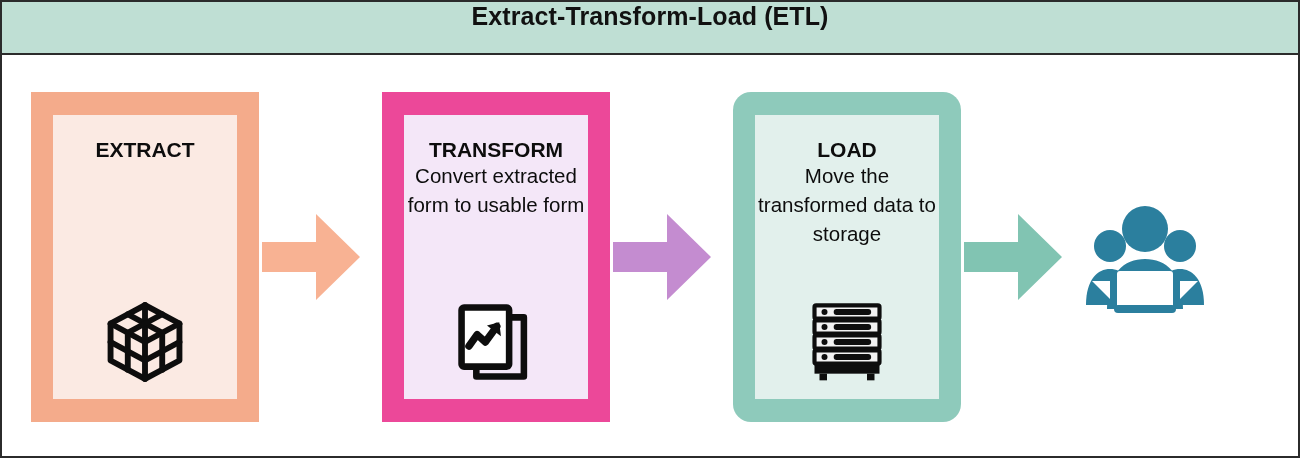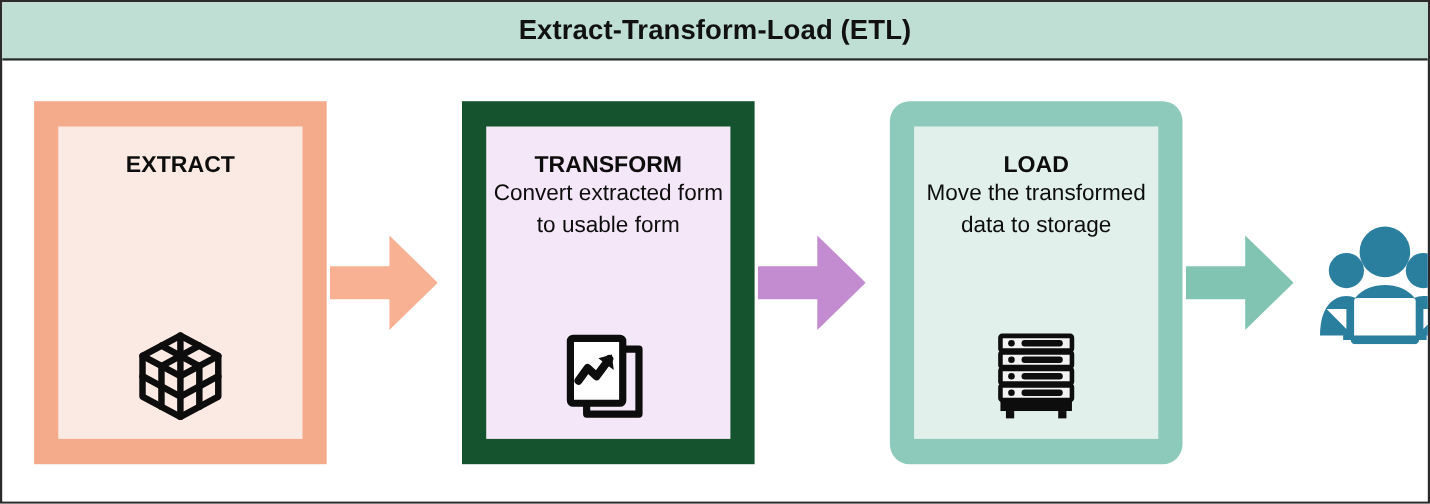--- a/index.html
+++ b/index.html
@@ -24,21 +24,21 @@
   
   .figure-header {
     position: absolute;
     left: 0;
     top: 0;
     width: 1296px;
     height: 53px;
     background: #bfdfd4;
     border-bottom: 2px solid #2b2b2b;
     display: flex;
-    align-items: center;
+    align-items: flex-start;
     justify-content: center;
     box-sizing: border-box;
   }
   .figure-header-title {
     font-size: 25px;
     font-weight: bold;
     color: #111111;
     letter-spacing: 0.1px;
     white-space: nowrap;
   }
@@ -49,21 +49,21 @@
     left: 0;
     top: 55px;
     width: 1296px;
     height: 399px;
     display: flex;
     align-items: center;
   }
 
   
   .stage {
-    width: 266px;
+    width: 228px;
     height: 330px;
     box-sizing: border-box;
     flex: 0 0 auto;
     display: flex;
   }
   .stage-inner {
     flex: 1 1 auto;
     margin: 23px 22px;
     display: flex;
     flex-direction: column;
@@ -98,21 +98,21 @@
     height: 86px;
     display: flex;
     align-items: center;
     justify-content: center;
   }
   .stage-icon svg { display: block; }
 
   
   .stage.extract   { background: #f4ab8b; }
   .stage.extract   .stage-inner { background: #fbeae3; }
-  .stage.transform { background: #14532d; }
+  .stage.transform { background: #ec4899; }
   .stage.transform .stage-inner { background: #f4e7f8; }
   .stage.load      { background: #8ecabb; border-radius: 18px; }
   .stage.load      .stage-inner { background: #e2f0ec; }
 
   
   .arrow {
     flex: 0 0 auto;
     width: 104px;
     height: 96px;
     display: flex;

